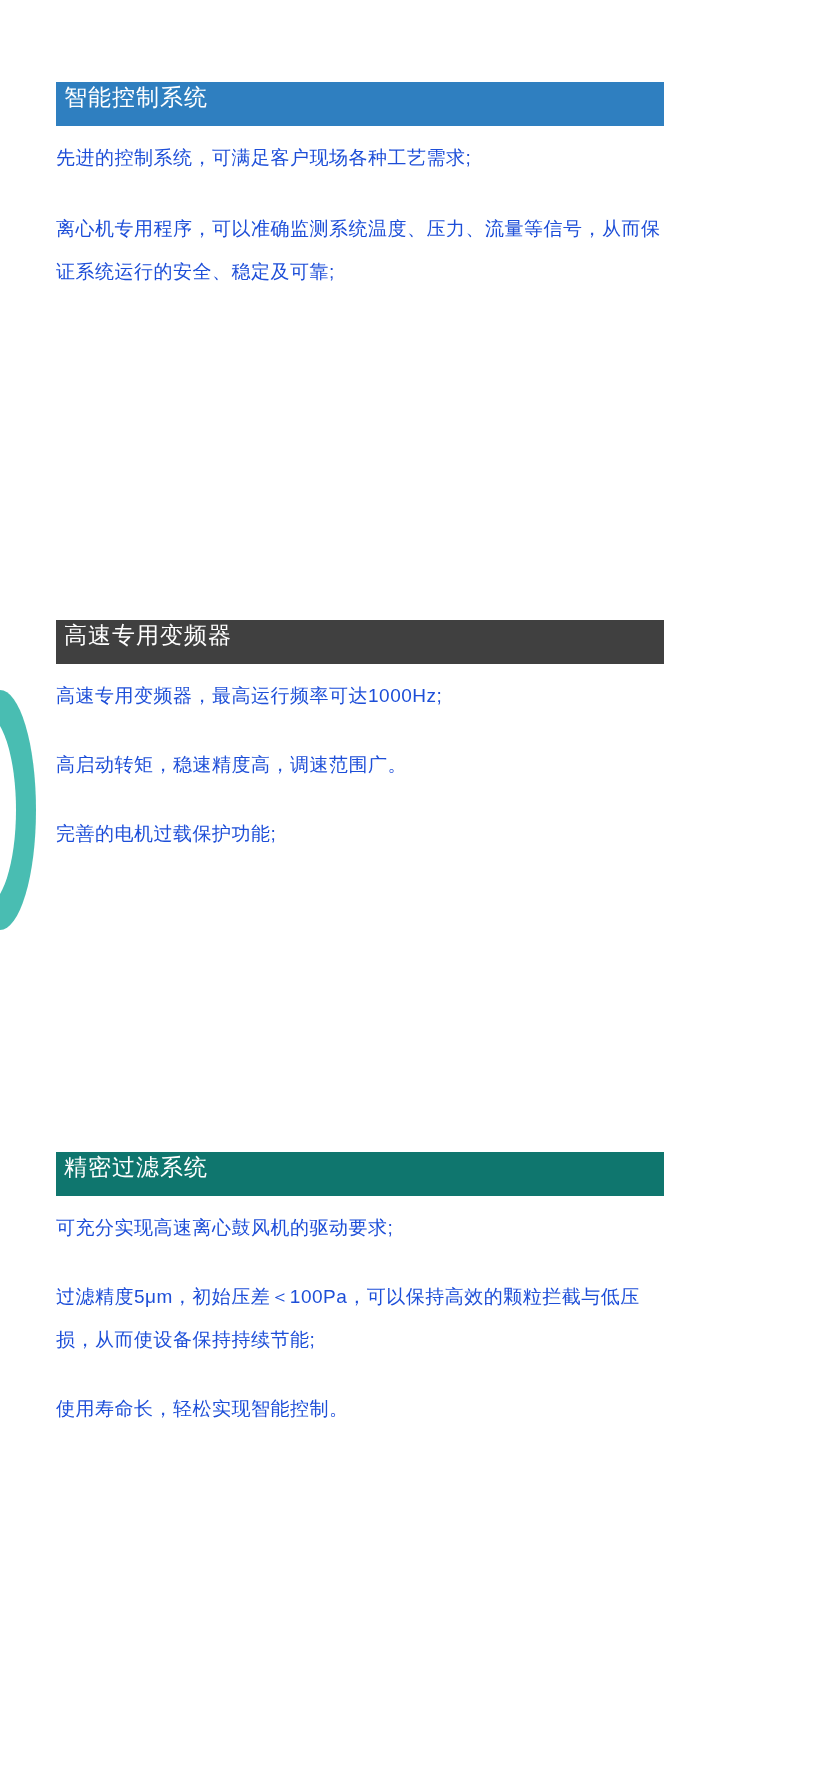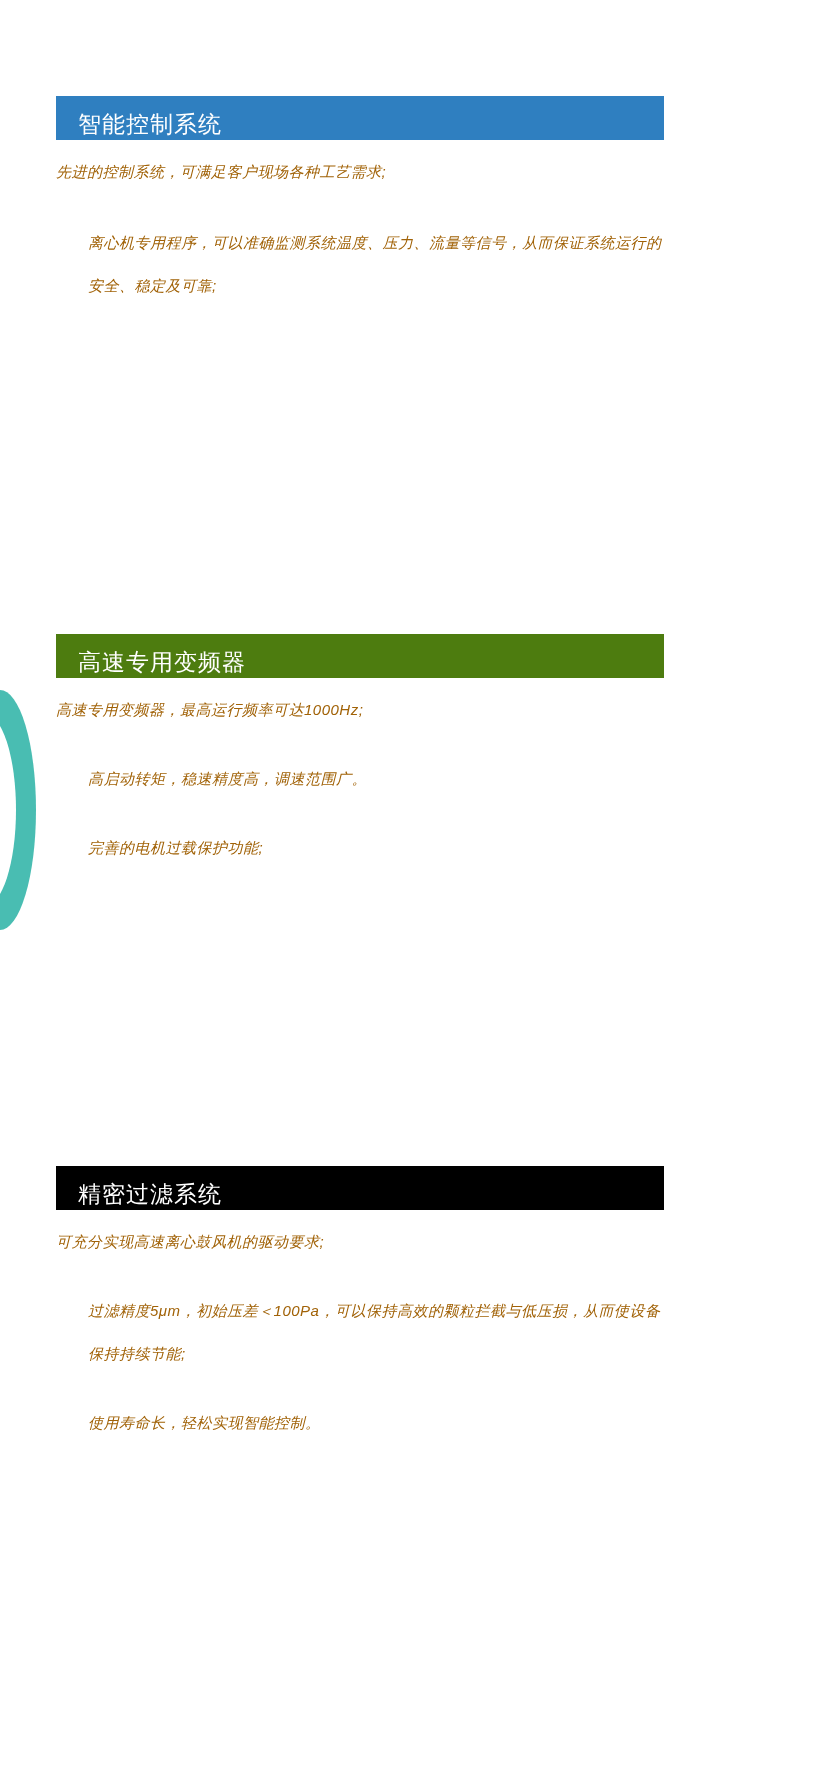--- a/index.html
+++ b/index.html
@@ -41,44 +41,41 @@
     background: #ffffff;
   }
   .section {
     position: absolute;
     left: 56px;
     width: 608px;
   }
   .section-header {
     height: 44px;
     display: flex;
-    align-items: flex-end;
-    padding-left: 22px;
+    align-items: flex-start;
+    padding-left: 8px;
     box-sizing: border-box;
     color: #ffffff;
     font-size: 23px;
     letter-spacing: 1px;
     font-weight: normal;
-    margin-top: 14px;
   }
   .section-body {
     padding-top: 10px;
   }
   .para {
-    font-size: 15px;
+    font-size: 19px;
     line-height: 43px;
-    color: #a16207;
+    color: #1d4ed8;
     letter-spacing: 0.5px;
     margin: 0;
     white-space: pre-wrap;
-    font-style: italic;
   }
   .para + .para {
     margin-top: 28px;
-    margin-left: 32px;
   }
   #sec-0 { top: 82px; }
   #sec-1 { top: 620px; }
   #sec-2 { top: 1152px; }
   #sec-1 .para + .para { margin-top: 26px; }
   #sec-2 .para + .para { margin-top: 26px; }
 </style>
 </head>
 <body style="background: rgb(255, 255, 255);">
 
@@ -91,32 +88,32 @@
     <div class="section-header" id="hdr-0" style="background: rgb(47, 127, 192);">
       <span>智能控制系统</span>
     </div>
     <div class="section-body">
       <p class="para">先进的控制系统，可满足客户现场各种工艺需求;</p>
       <p class="para">离心机专用程序，可以准确监测系统温度、压力、流量等信号，从而保证系统运行的安全、稳定及可靠;</p>
     </div>
   </div>
 
   <div class="section" id="sec-1">
-    <div class="section-header" id="hdr-1" style="background: #4d7c0f;">
+    <div class="section-header" id="hdr-1" style="background: #404040;">
       <span>高速专用变频器</span>
     </div>
     <div class="section-body">
       <p class="para">高速专用变频器，最高运行频率可达1000Hz;</p>
       <p class="para">高启动转矩，稳速精度高，调速范围广。</p>
       <p class="para">完善的电机过载保护功能;</p>
     </div>
   </div>
 
   <div class="section" id="sec-2">
-    <div class="section-header" id="hdr-2" style="background: #000000;">
+    <div class="section-header" id="hdr-2" style="background: #0f766e;">
       <span>精密过滤系统</span>
     </div>
     <div class="section-body">
       <p class="para">可充分实现高速离心鼓风机的驱动要求;</p>
       <p class="para">过滤精度5μm，初始压差＜100Pa，可以保持高效的颗粒拦截与低压损，从而使设备保持持续节能;</p>
       <p class="para">使用寿命长，轻松实现智能控制。</p>
     </div>
   </div>
 
 </div>

